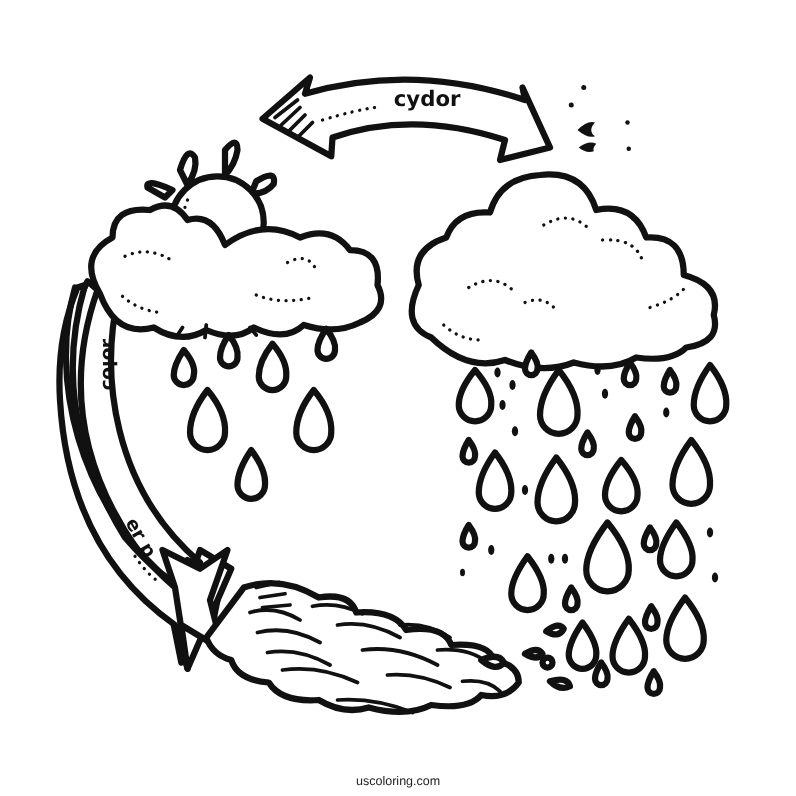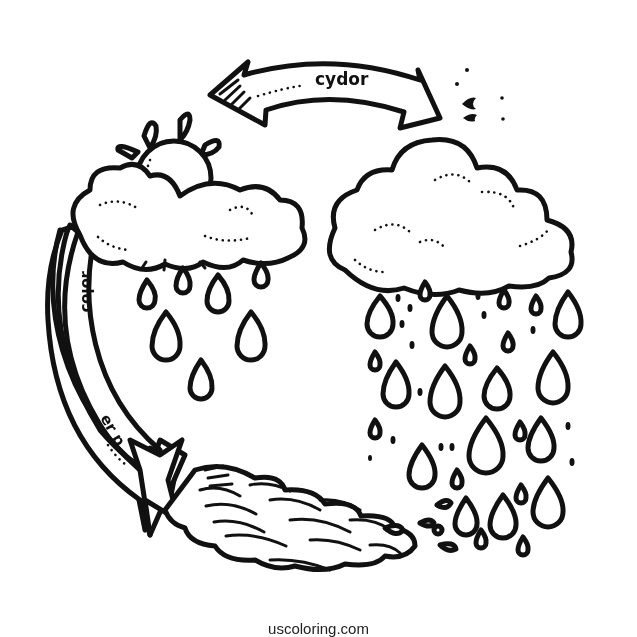--- a/index.html
+++ b/index.html
@@ -2,21 +2,21 @@
 <html><head>
 <meta charset="utf-8">
 <style>
   html,body{margin:0;padding:0;background:#ffffff;}
   body{width:637px;height:637px;overflow:hidden;position:relative;font-family:"Liberation Sans",sans-serif;}
   svg{position:absolute;left:0;top:0;}
   .ln{fill:#fff;stroke:#111;stroke-width:5;stroke-linejoin:round;stroke-linecap:round;}
   .thin{fill:none;stroke:#111;stroke-width:3;stroke-linecap:round;}
   .dot{fill:none;stroke:#111;stroke-width:2.6;stroke-linecap:round;stroke-dasharray:0.1 6;}
   .lbl{font-family:"DejaVu Sans",sans-serif;font-weight:bold;fill:#111;}
-  .wm{position:absolute;left:0;width:637px;top:620px;text-align:center;font-size:15px;color:#222;}
+  .wm{position:absolute;left:0;width:637px;top:620px;text-align:center;font-size:10px;color:#222;}
 </style>
 </head>
 <body>
 
 <svg width="637" height="637" viewBox="0 0 637 637">
 
   <g>
     <path class="ln" d="M248 62 L244 75 Q330 50 420 80 L418 70 L440 118 L400 128 L404 112 Q330 88 266 110 L265 125 L210 95 Z"></path>
     <path class="thin" d="M220 94 L238 80 M225 100 L240 86 M230 106 L244 92 M238 110 L250 98"></path>
     <path class="dot" d="M258 96 Q285 88 300 86"></path>

